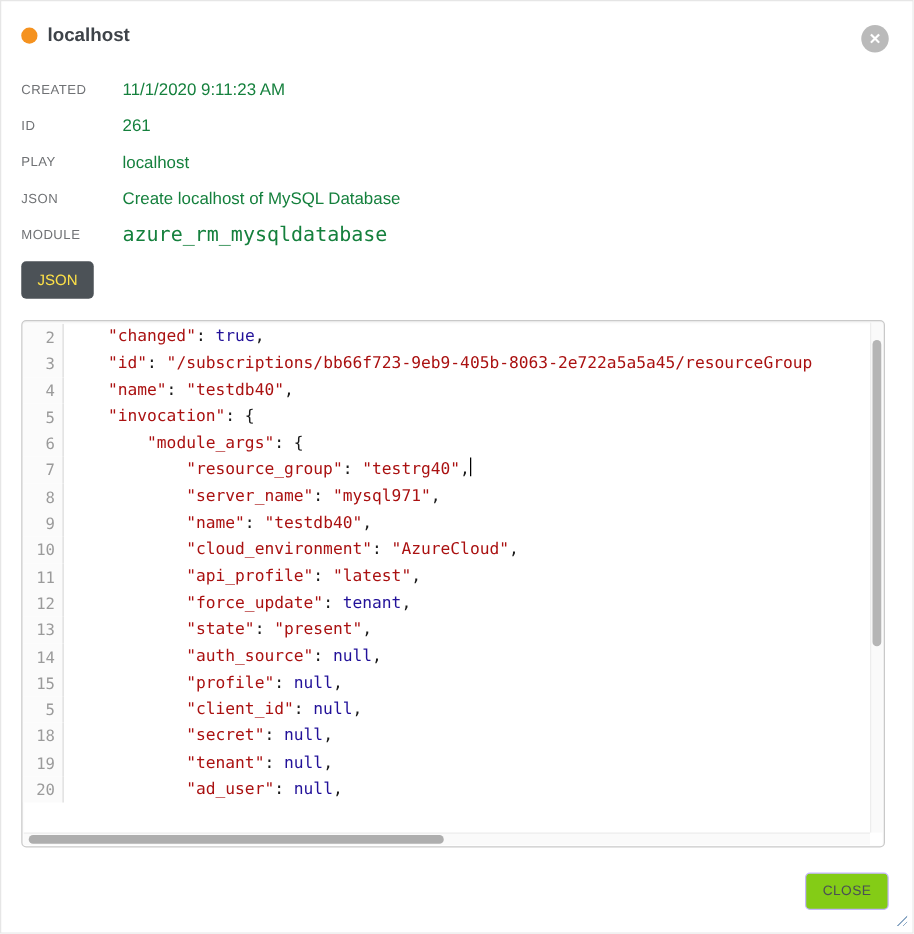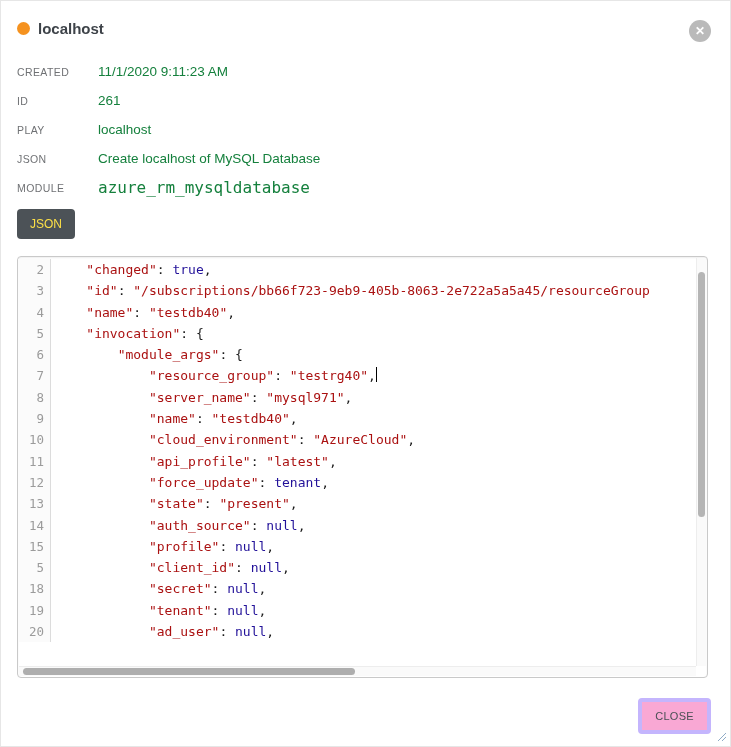--- a/index.html
+++ b/index.html
@@ -41,21 +41,21 @@
   .tok-s { color:var(--str,#aa1111); }
   .tok-a { color:var(--atom,#221199); }
   .caret { display:inline-block; width:1px; height:15px; background:#000; vertical-align:-2px; }
 
   .vscroll { position:absolute; top:1px; right:1px; bottom:11px; width:10px; background:#fafafa; border-left:1px solid #ededed; }
   .vscroll .thumb { position:absolute; top:14px; left:1px; width:7px; height:245px; background:#b5b5b5; border-radius:4px; }
   .hscroll { position:absolute; left:1px; right:11px; bottom:1px; height:10px; background:#fafafa; border-top:1px solid #ededed; }
   .hscroll .thumb { position:absolute; left:4px; top:1px; height:7px; width:332px; background:#aeaeae; border-radius:4px; }
 
   
-  .close-btn { position:absolute; top:697px; right:19px; background:#f9a8d4; border:4px solid #c4b5fd; border-radius:4px;
+  .close-btn { position:absolute; top:697px; right:19px; background:#84cc16; border:1px solid #c4b5fd; border-radius:4px;
                color:#4a5055; font-size:11px; letter-spacing:.3px; padding:8px 13px; cursor:pointer;
                font-family:"Liberation Sans",sans-serif; }
 
   .resize-grip { position:absolute; right:4px; bottom:5px; width:10px; height:10px;
                  background:repeating-linear-gradient(135deg, transparent 0 2px, #8fabc7 2px 3px);
                  clip-path:polygon(100% 0, 0 100%, 100% 100%); }
 </style>
 </head>
 <body>
 

